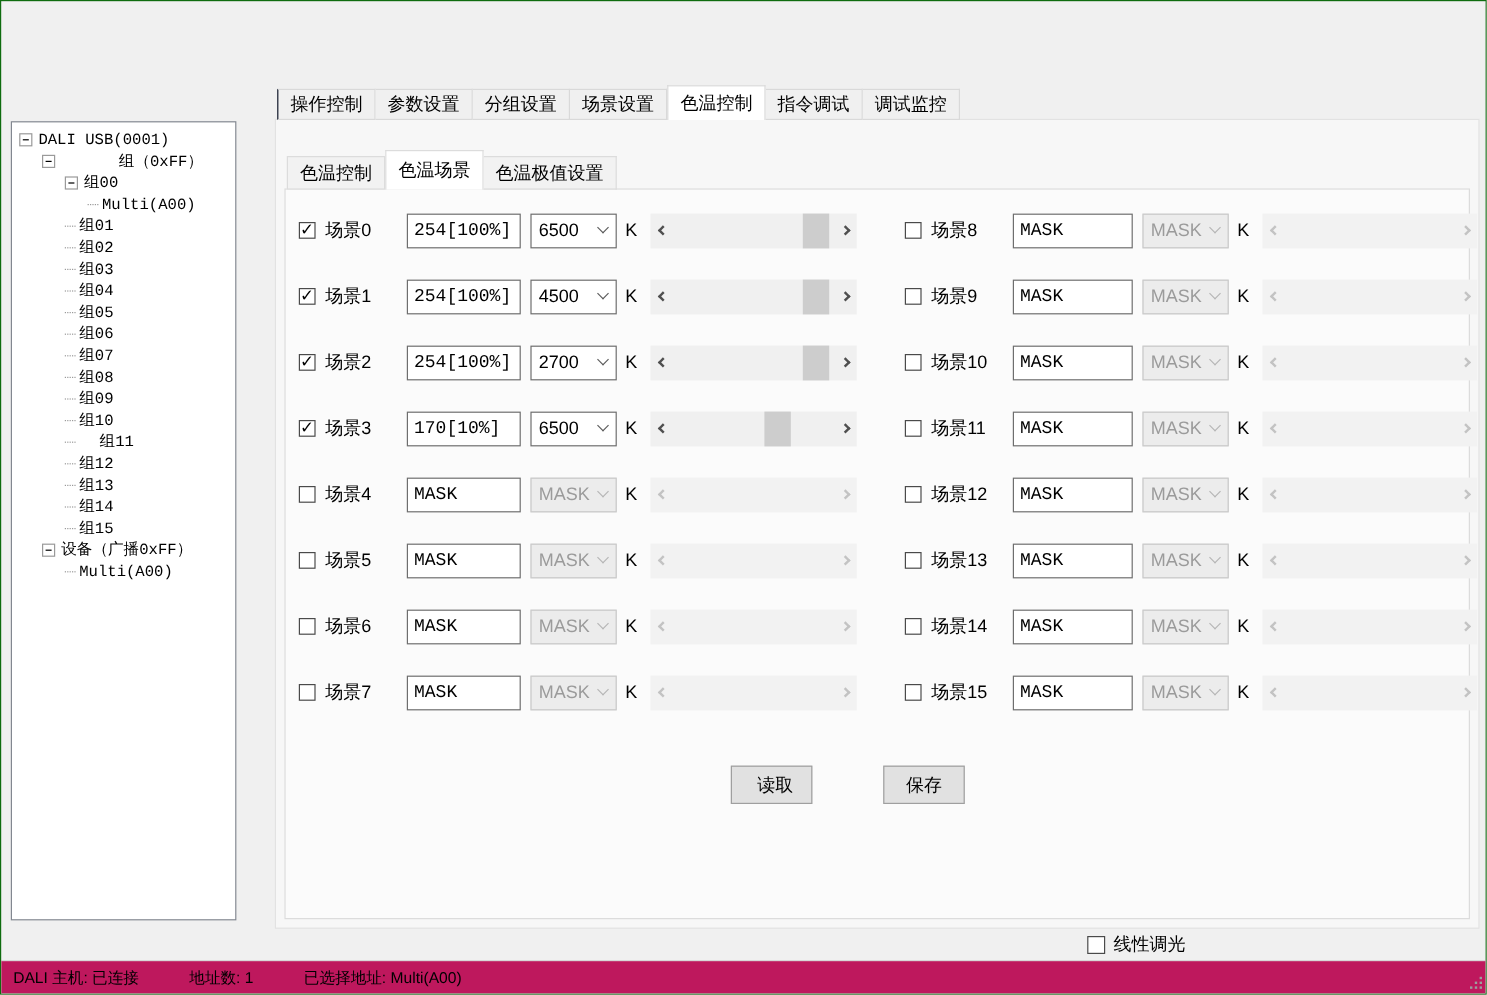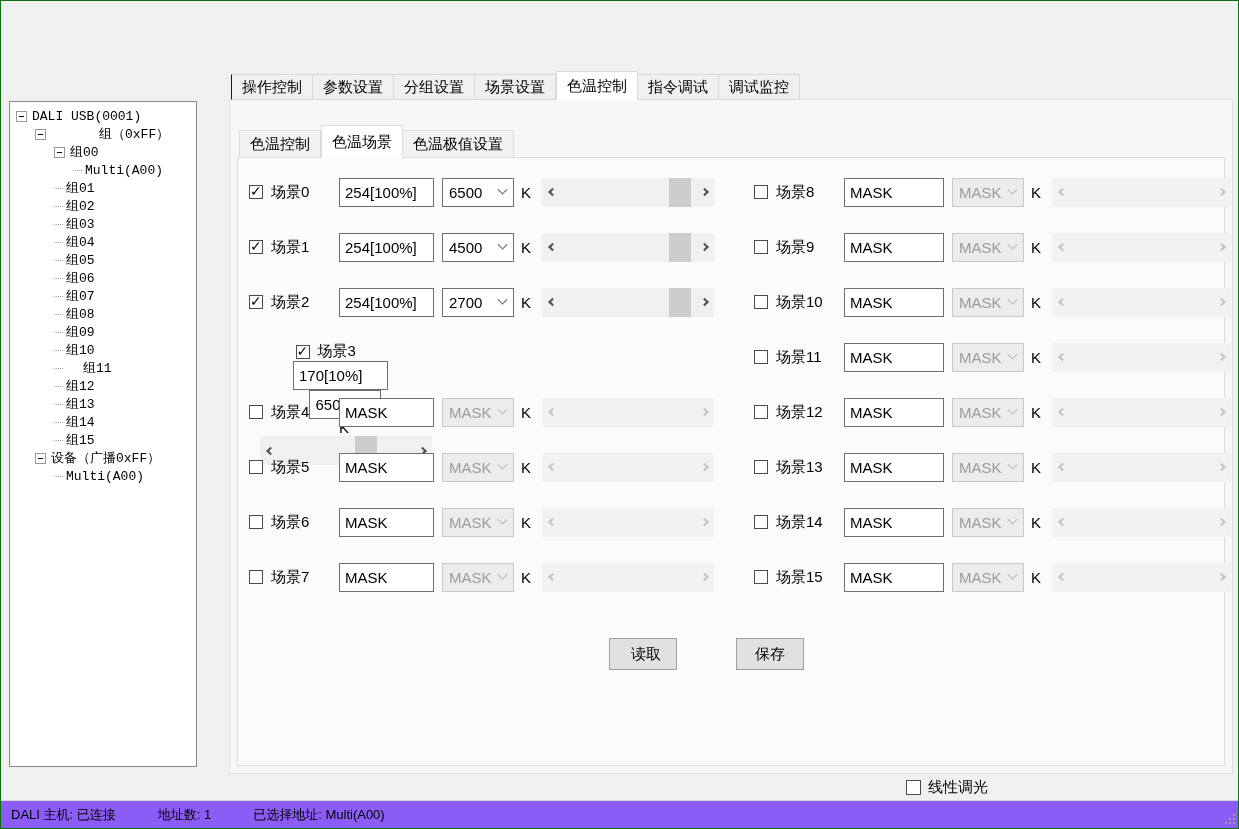--- a/index.html
+++ b/index.html
@@ -56,21 +56,21 @@
               background:#fbfbfb;border:1px solid #dcdcdc;z-index:4;}
 
   
   .scene-row{position:absolute;height:30px;display:flex;align-items:center;z-index:7;}
   .cbwrap{display:flex;align-items:center;width:90px;flex:none;}
   .cb{width:14px;height:14px;border:1px solid #4a4a4a;background:#fff;flex:none;
       margin-right:8px;position:relative;}
   .cb.checked::after{content:"\2713";position:absolute;left:0px;top:-3px;font-size:14px;color:#000;}
   .scene-label{font-size:15px;}
   .scene-input{width:95px;height:29px;border:1px solid #6e6e6e;background:#fff;color:#000;
-               font-size:15px;padding:0 5px;font-family:Liberation Sans, sans-serif;flex:none;}
+               font-size:15px;padding:0 5px;font-family:Liberation Mono, monospace;flex:none;}
   .col2 .scene-input{width:100px;}
   .combo{width:72px;height:29px;margin-left:8px;border:1px solid #6e6e6e;background:#fff;
          display:flex;align-items:center;padding-left:6px;font-size:15px;flex:none;}
   .combo .chev{margin-left:auto;margin-right:7px;width:7px;height:7px;flex:none;
                border-right:1.5px solid #5a5a5a;border-bottom:1.5px solid #5a5a5a;
                transform:rotate(45deg) translate(-2px,-2px);}
   .combo.disabled{background:#ececec;border-color:#c9c9c9;color:#9b9b9b;}
   .combo.disabled .chev{border-color:#b5b5b5;}
   .k{margin-left:7px;font-size:15px;flex:none;}
   .hscroll{margin-left:11px;width:172px;height:29px;background:#f0f0f0;display:flex;flex:none;}
@@ -82,21 +82,21 @@
   .hs-track{flex:1;position:relative;}
   .hs-thumb{position:absolute;top:0;bottom:0;width:22px;background:#cdcdcd;}
   .hscroll.disabled{background:#f2f2f2;}
   .hscroll.disabled .hs-arrow .ch{border-color:#c3c3c3;}
 
   
   .btn{position:absolute;width:68px;height:32px;background:#e1e1e1;border:1px solid #9f9f9f;
        font-size:15px;display:flex;align-items:center;justify-content:center;z-index:7;}
   .linear{position:absolute;left:905px;top:777px;display:flex;align-items:center;font-size:15px;z-index:5;}
   .linear .cb{width:15px;height:15px;margin-right:7px;}
-  .statusbar{position:absolute;left:0;right:0;bottom:0;height:28px;background:#8b5cf6;
+  .statusbar{position:absolute;left:0;right:0;bottom:0;height:28px;background:#be185d;
              border-top:1px solid #d7d7d7;display:flex;align-items:center;
              padding-left:10px;font-size:13px;}
   .status-item{margin-right:42px;}
   .grip{position:absolute;right:3px;bottom:4px;width:12px;height:12px;}
   .grip i{position:absolute;width:2px;height:2px;background:#9d9d9d;}
 </style>
 </head>
 <body>
 
 <div id="app">
@@ -294,21 +294,21 @@
           <span class="ch"></span>
         </span>
         <div class="hs-track">
           <div class="hs-thumb" style="left: 110px;"></div>
         </div>
         <span class="hs-arrow right">
           <span class="ch"></span>
         </span>
       </div>
     </div>
-    <div class="scene-row" style="left: 248px; top: 341px; flex-direction: column;">
+    <div class="scene-row" style="left: 248px; top: 341px;">
       <div class="cbwrap">
         <span class="cb checked"></span>
         <span class="scene-label">场景3</span>
       </div>
       <input class="scene-input" value="170[10%]" style="">
       <div class="combo">
         <span>6500</span>
         <span class="chev"></span>
       </div>
       <span class="k">K</span>

